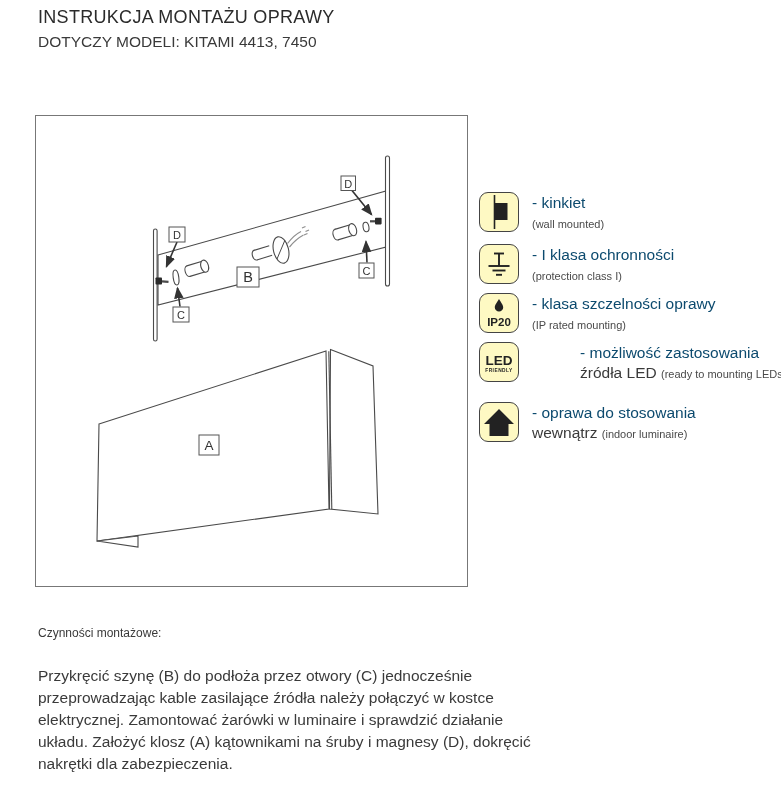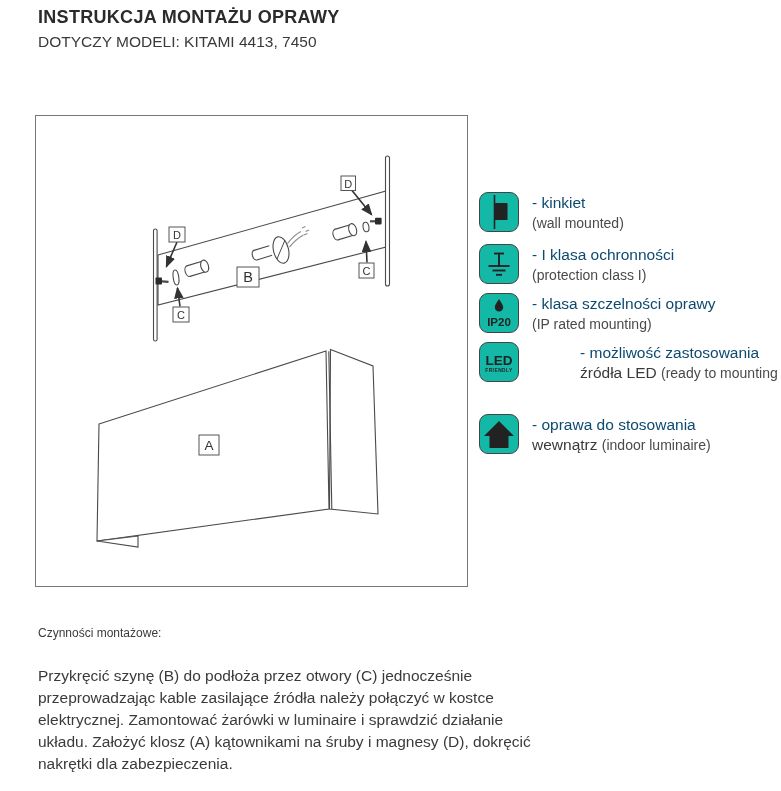--- a/index.html
+++ b/index.html
@@ -1,26 +1,26 @@
 <!DOCTYPE html>
 <html><head>
 <meta charset="utf-8">
 <style>
   html,body{margin:0;padding:0;background:#ffffff;}
   body{width:781px;height:791px;position:relative;font-family:"Liberation Sans",sans-serif;color:#3a3a3a;overflow:hidden;}
   .abs{position:absolute;}
-  .title{left:38px;top:7px;font-size:18px;font-weight:bold;color:#2b2b2b;letter-spacing:.3px;}
+  .title{left:38px;top:7px;font-size:18px;font-weight:normal;color:#2b2b2b;letter-spacing:.3px;}
   .subtitle{left:38px;top:33px;font-size:15.5px;color:#3a3a3a;}
   .dbox{left:35px;top:115px;width:431px;height:470px;border:1px solid #777;}
   .legend-row{position:absolute;left:479px;display:flex;align-items:flex-start;}
-  .icon-box{width:38px;height:38px;border:1.7px solid #444;border-radius:9px;flex:none;position:relative;background:#14b8a6;}
+  .icon-box{width:38px;height:38px;border:1.7px solid #444;border-radius:9px;flex:none;position:relative;background:#fef9c3;}
   .legend-text{margin-left:13px;padding-top:1px;}
   .l1{font-size:15.5px;line-height:20px;color:#0c4a6e;white-space:nowrap;}
   .l2{font-size:15.5px;line-height:20px;white-space:nowrap;}
-  .small{font-size:14px;color:#4a4a4a;}
+  .small{font-size:11px;color:#4a4a4a;}
   .steps-heading{left:38px;top:626px;font-size:12px;}
   .steps{left:38px;top:665px;font-size:15.5px;line-height:22px;}
   svg text{font-family:"Liberation Sans",sans-serif;}
 </style>
 </head>
 <body>
 
 <div class="abs title">INSTRUKCJA MONTAŻU OPRAWY</div>
 <div class="abs subtitle">DOTYCZY MODELI: KITAMI 4413, 7450</div>
 
@@ -163,21 +163,21 @@
       <text x="19" y="21.5" text-anchor="middle" font-size="13.5" font-weight="bold" fill="#222">LED</text>
       <text x="19" y="29" text-anchor="middle" font-size="4.8" font-weight="bold" letter-spacing="0.5" fill="#222">FRIENDLY</text>
     </svg>
   </div>
   <div class="legend-text">
     <div class="l1">- możliwość zastosowania</div>
     <div class="l2"><span>źródła LED </span><span class="small">(ready to mounting LEDs)</span></div>
   </div>
 </div>
 
-<div class="legend-row" style="top:414px;">
+<div class="legend-row" style="top:402px;">
   <div class="icon-box">
     <svg width="38" height="38" viewBox="0 0 38 38">
       <polygon points="19,6 34,21 28.5,21 28.5,33 9.5,33 9.5,21 4,21" fill="#222"></polygon>
     </svg>
   </div>
   <div class="legend-text">
     <div class="l1">- oprawa do stosowania</div>
     <div class="l2"><span>wewnątrz </span><span class="small">(indoor luminaire)</span></div>
   </div>
 </div>

